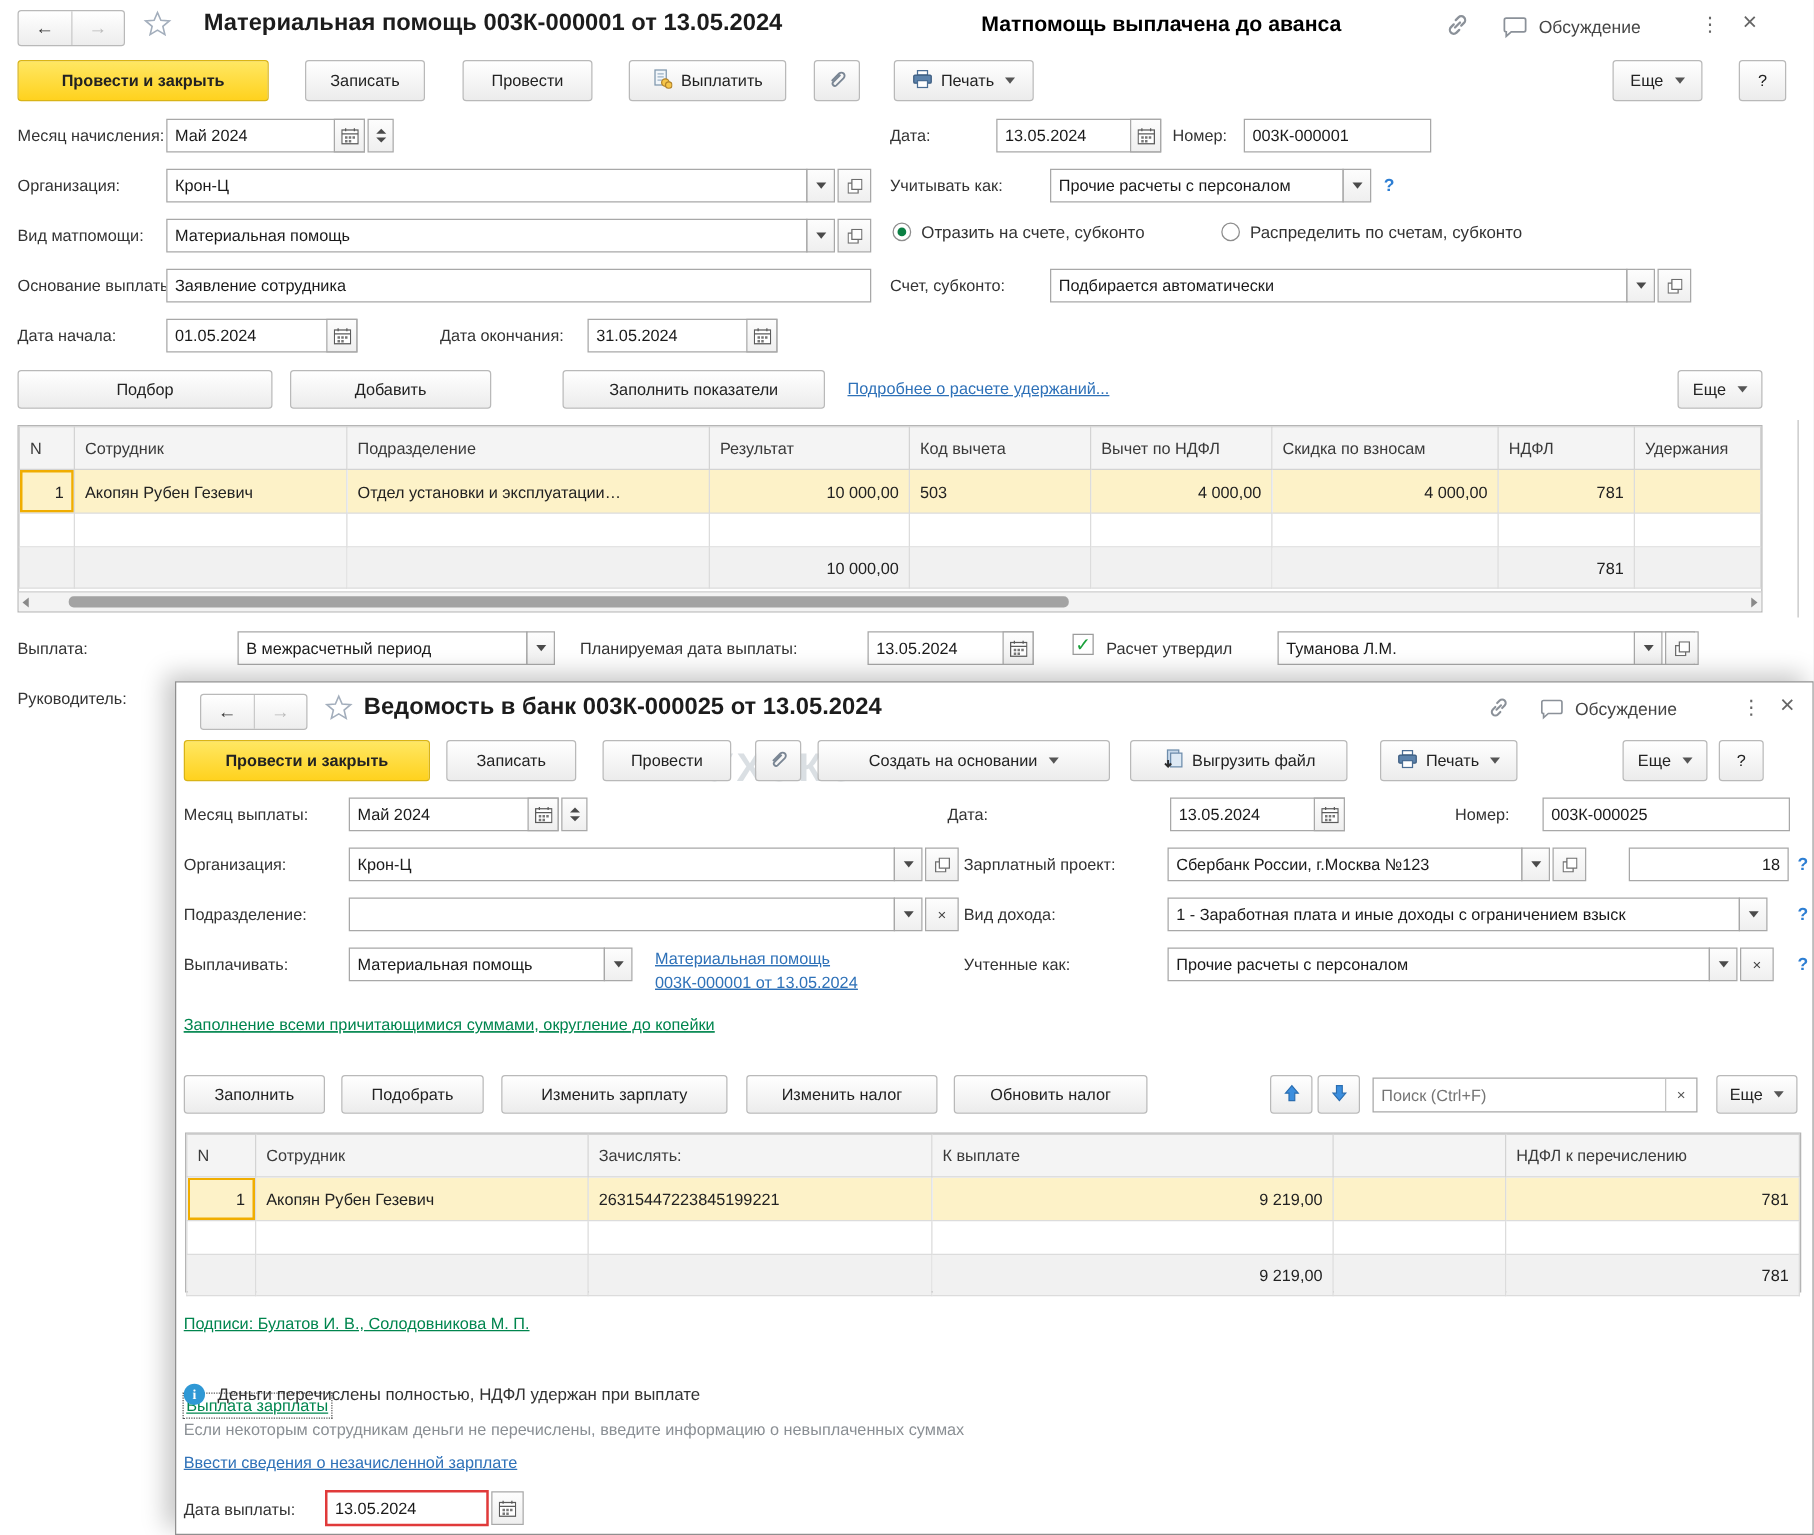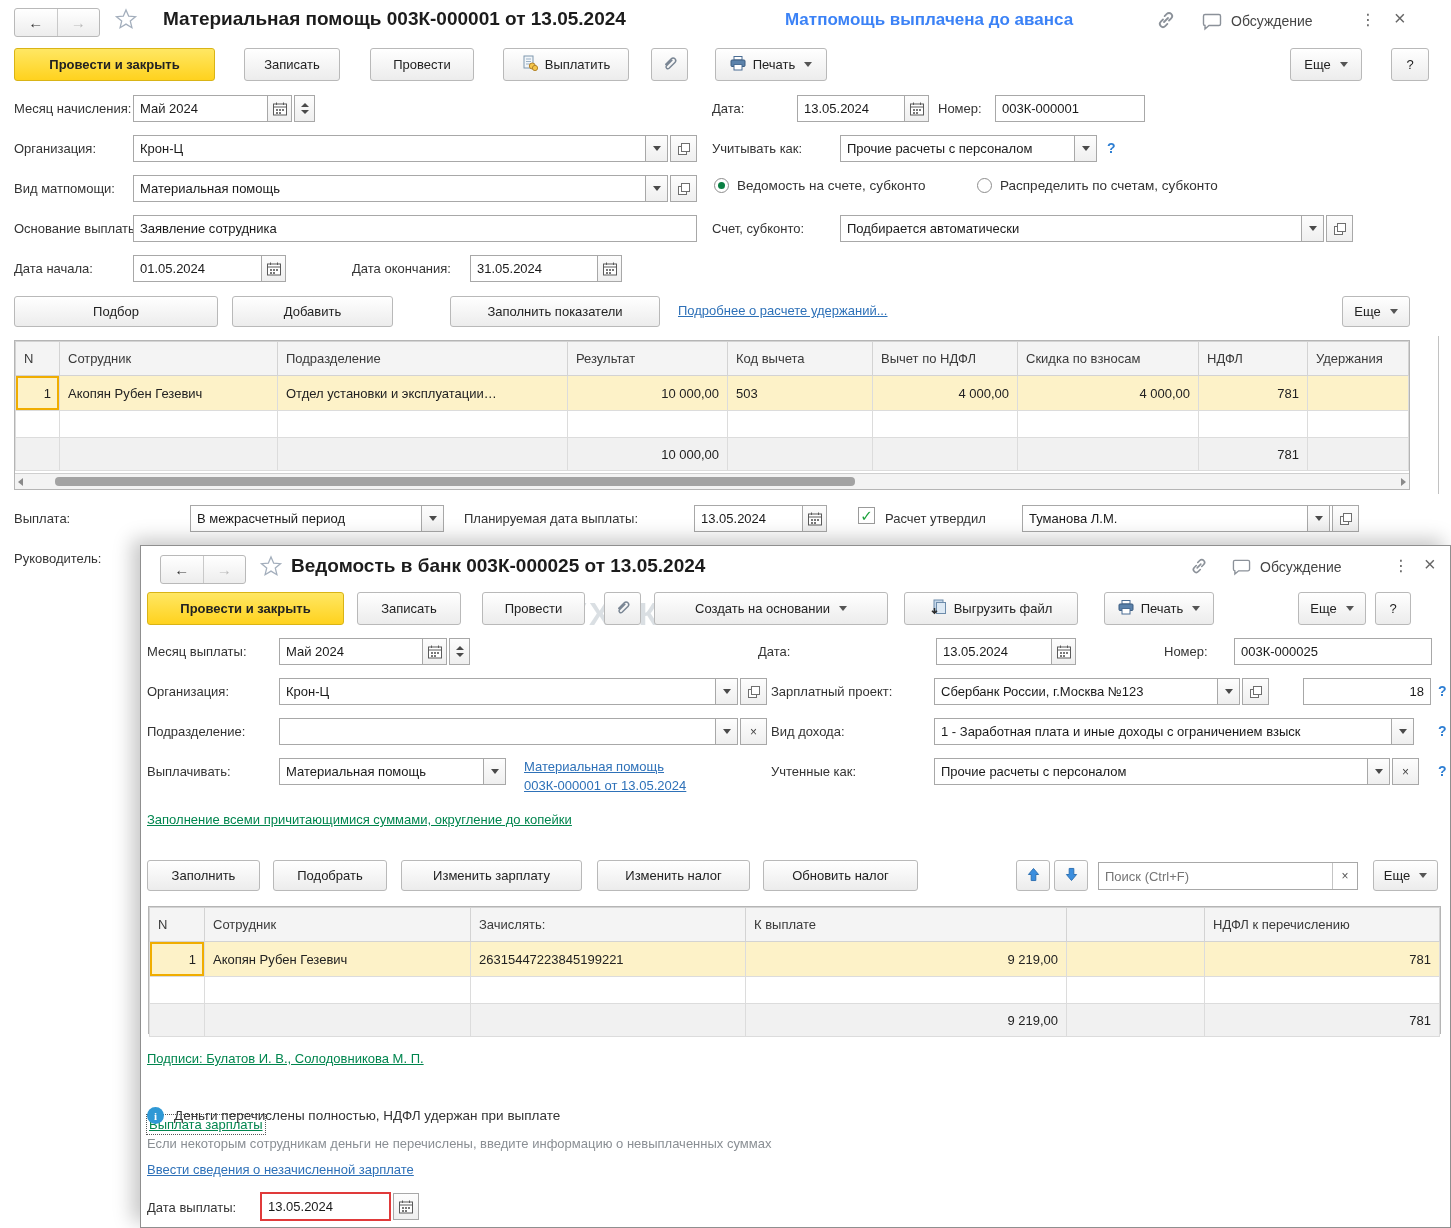--- a/index.html
+++ b/index.html
@@ -28,21 +28,21 @@
      font-size:13px;color:#222;cursor:pointer;padding:0 12px;white-space:nowrap;}
   .B.yellow{background:linear-gradient(#ffe763,#ffd21e);border-color:#d9b416;font-weight:bold;}
   .B.h31{height:31px;}
   .B .tri{margin-left:2px;border-top-color:#555;}
   
   .lnk{position:absolute;font-size:13px;color:#2e71b8;text-decoration:underline;white-space:nowrap;cursor:pointer;}
   .glnk{position:absolute;font-size:13px;color:#00854e;text-decoration:underline;white-space:nowrap;cursor:pointer;}
   .wrap{white-space:normal;line-height:20px;}
   
   .title{position:absolute;font-size:19px;font-weight:bold;color:#1c1c1c;white-space:nowrap;}
-  .status{position:absolute;font-size:17px;font-weight:bold;color:#3b82f6;white-space:nowrap;}
+  .status{position:absolute;font-size:17px;font-weight:bold;color:#000000;white-space:nowrap;}
   .navgrp{position:absolute;width:84px;height:27px;border:1px solid #b9b9b9;border-radius:3px;background:linear-gradient(#fff,#ededed);display:flex;}
   .navgrp span{flex:1;display:flex;align-items:center;justify-content:center;font-size:15px;}
   .navgrp span:first-child{border-right:1px solid #c9c9c9;color:#333;}
   .navgrp span:last-child{color:#b9b9b9;}
   .ico-txt{position:absolute;color:#666;cursor:pointer;}
   
   .tblbox{position:absolute;border:1px solid #b5b5b5;background:#fff;}
   .grid{border-collapse:collapse;table-layout:fixed;width:100%;}
   .grid td{border:1px solid #dcdcdc;font-size:13px;padding:0 8px;overflow:hidden;white-space:nowrap;color:#222;}
   .grid tr.hd td{background:#f4f4f4;color:#3a3a3a;height:33px;border-color:#d3d3d3;}
@@ -213,21 +213,21 @@
   <div class="D" style="left:645px;top:175px;">
       <span class="tri"></span>
     </div>
   <div class="O" style="left:670px;top:175px;width:27px;">
       <svg width="12" height="12" viewBox="0 0 12 12">
         <rect x="0.5" y="3.5" width="8" height="8" fill="#fff" stroke="#6e6e6e"></rect>
         <rect x="3.5" y="0.5" width="8" height="8" fill="#fff" stroke="#6e6e6e"></rect>
       </svg>
     </div>
   <div class="radio on" style="left:714px;top:178px;"></div>
-  <div class="L" style="left:737px;top:178px;font-size:13.5px;">Ведомость на счете, субконто</div>
+  <div class="L" style="left:737px;top:178px;font-size:13.5px;">Отразить на счете, субконто</div>
   <div class="radio" style="left:977px;top:178px;"></div>
   <div class="L" style="left:1000px;top:178px;font-size:13.5px;">Распределить по счетам, субконто</div>
 
   <div class="L" style="left:14px;top:221px;">Основание выплаты:</div>
   <div class="F" style="left:133px;top:215px;width:564px;">
       <span>Заявление сотрудника</span>
     </div>
   <div class="L" style="left:712px;top:221px;">Счет, субконто:</div>
   <div class="F gray" style="left:840px;top:215px;width:462px;">
       <span>Подбирается автоматически</span>

